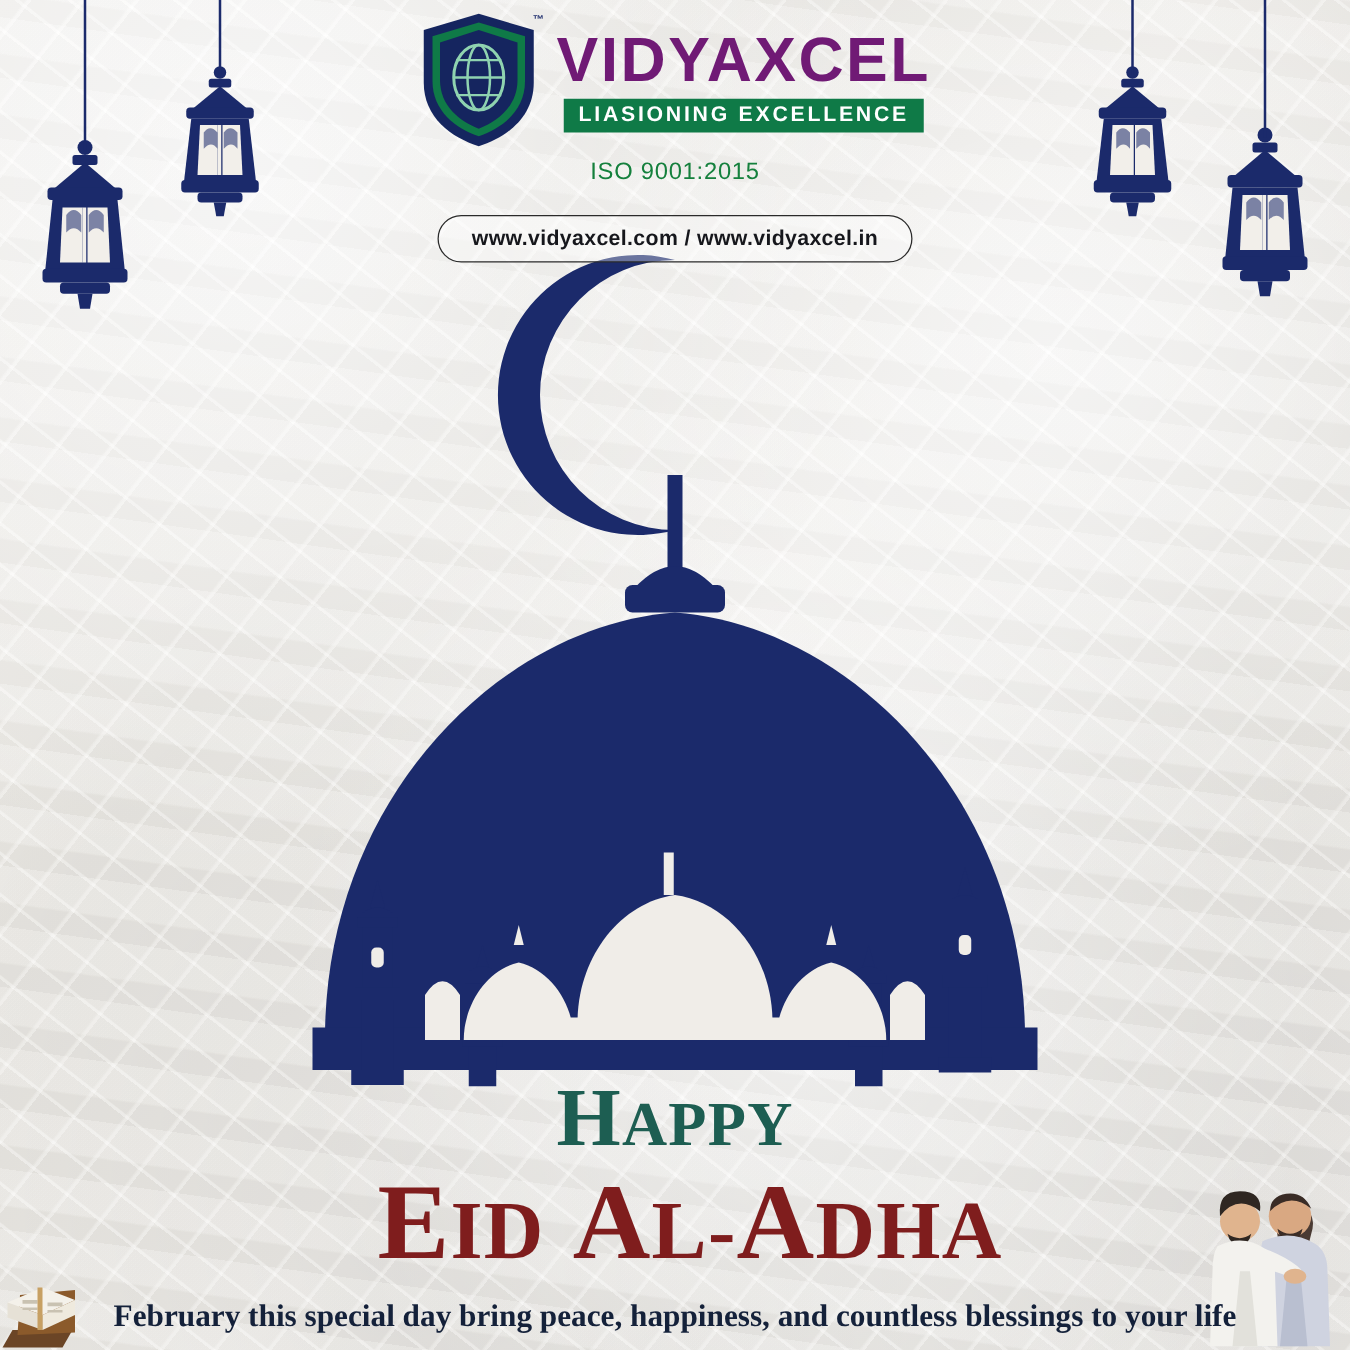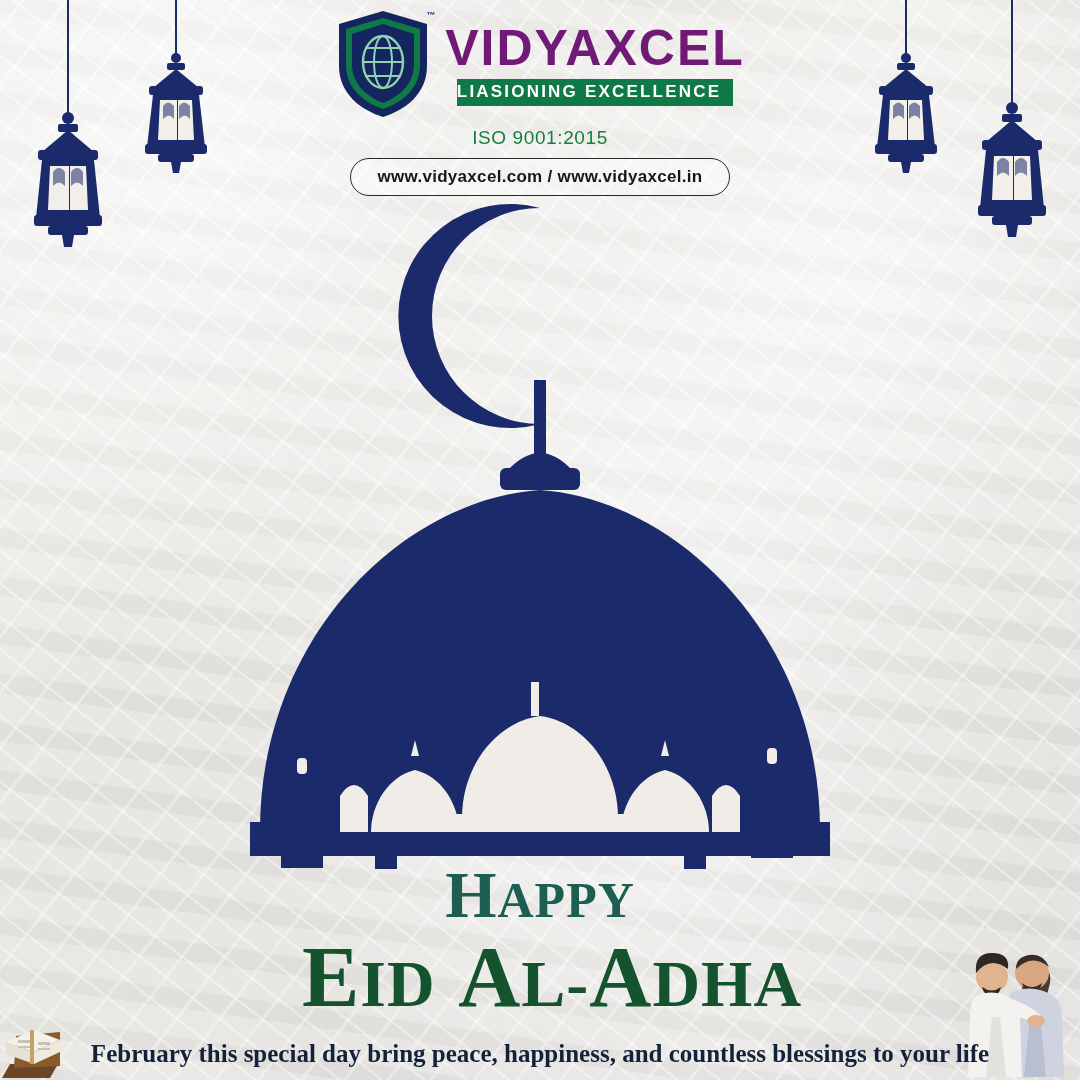--- a/index.html
+++ b/index.html
@@ -81,31 +81,31 @@
     color: #701a75;
     line-height: 1;
   }
   .brand-tag {
     margin-top: 6px;
     background: #0f7a47;
     color: #ffffff;
     font-size: 17px;
     font-weight: bold;
     letter-spacing: 2.2px;
-    padding: 3px 12px 4px 0;
+    padding: 3px 12px 4px 12px;
   }
   .iso {
     margin-top: 7px;
     font-size: 19px;
     font-weight: normal;
     letter-spacing: 0.6px;
     color: #15803d;
   }
   .url-pill {
-    margin-top: 9px;
+    margin-top: 23px;
     border: 1.6px solid #2a2a2a;
     border-radius: 22px;
     padding: 8px 26px;
     font-size: 17px;
     font-weight: bold;
     color: #16171c;
     background: rgba(255,255,255,0.35);
     letter-spacing: 0.3px;
   }
 
@@ -150,21 +150,21 @@
     letter-spacing: 1px;
     line-height: 1;
   }
   .greet-happy .small-caps {
     font-size: 50px;
   }
   .greet-eid {
     font-family: "Liberation Serif", serif;
     font-weight: bold;
     font-size: 86px;
-    color: #14532d;
+    color: #7f1d1d;
     letter-spacing: 1px;
     line-height: 1.05;
     margin-top: 4px;
     padding-left: 24px;
   }
   .greet-eid .small-caps {
     font-size: 66px;
   }
   .subline {
     position: absolute;

